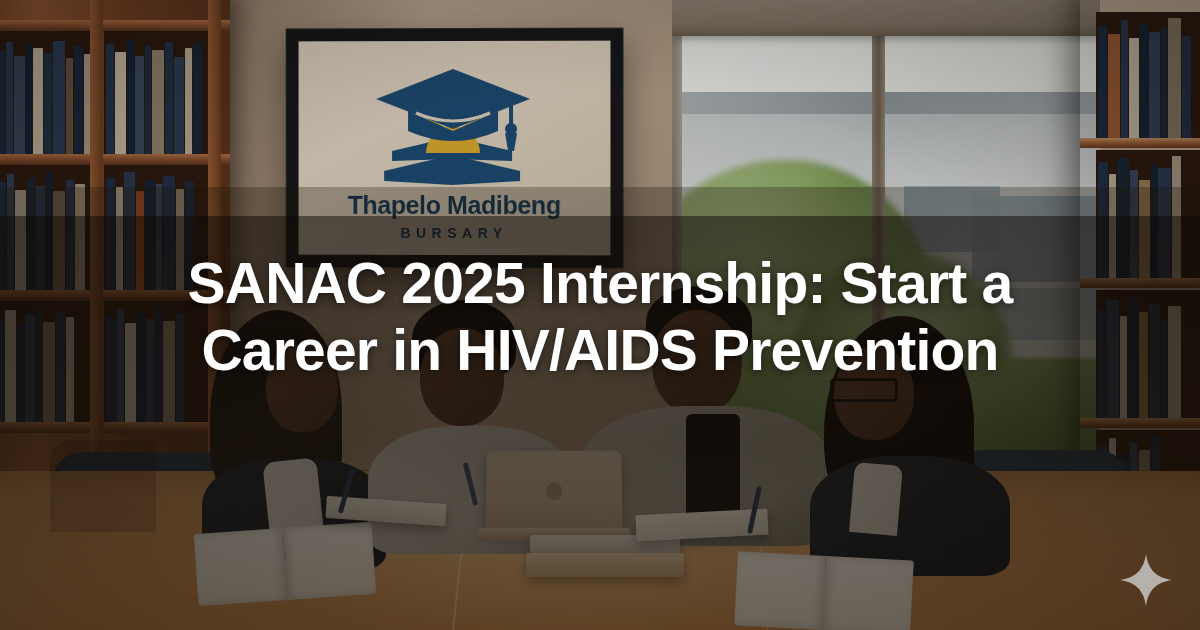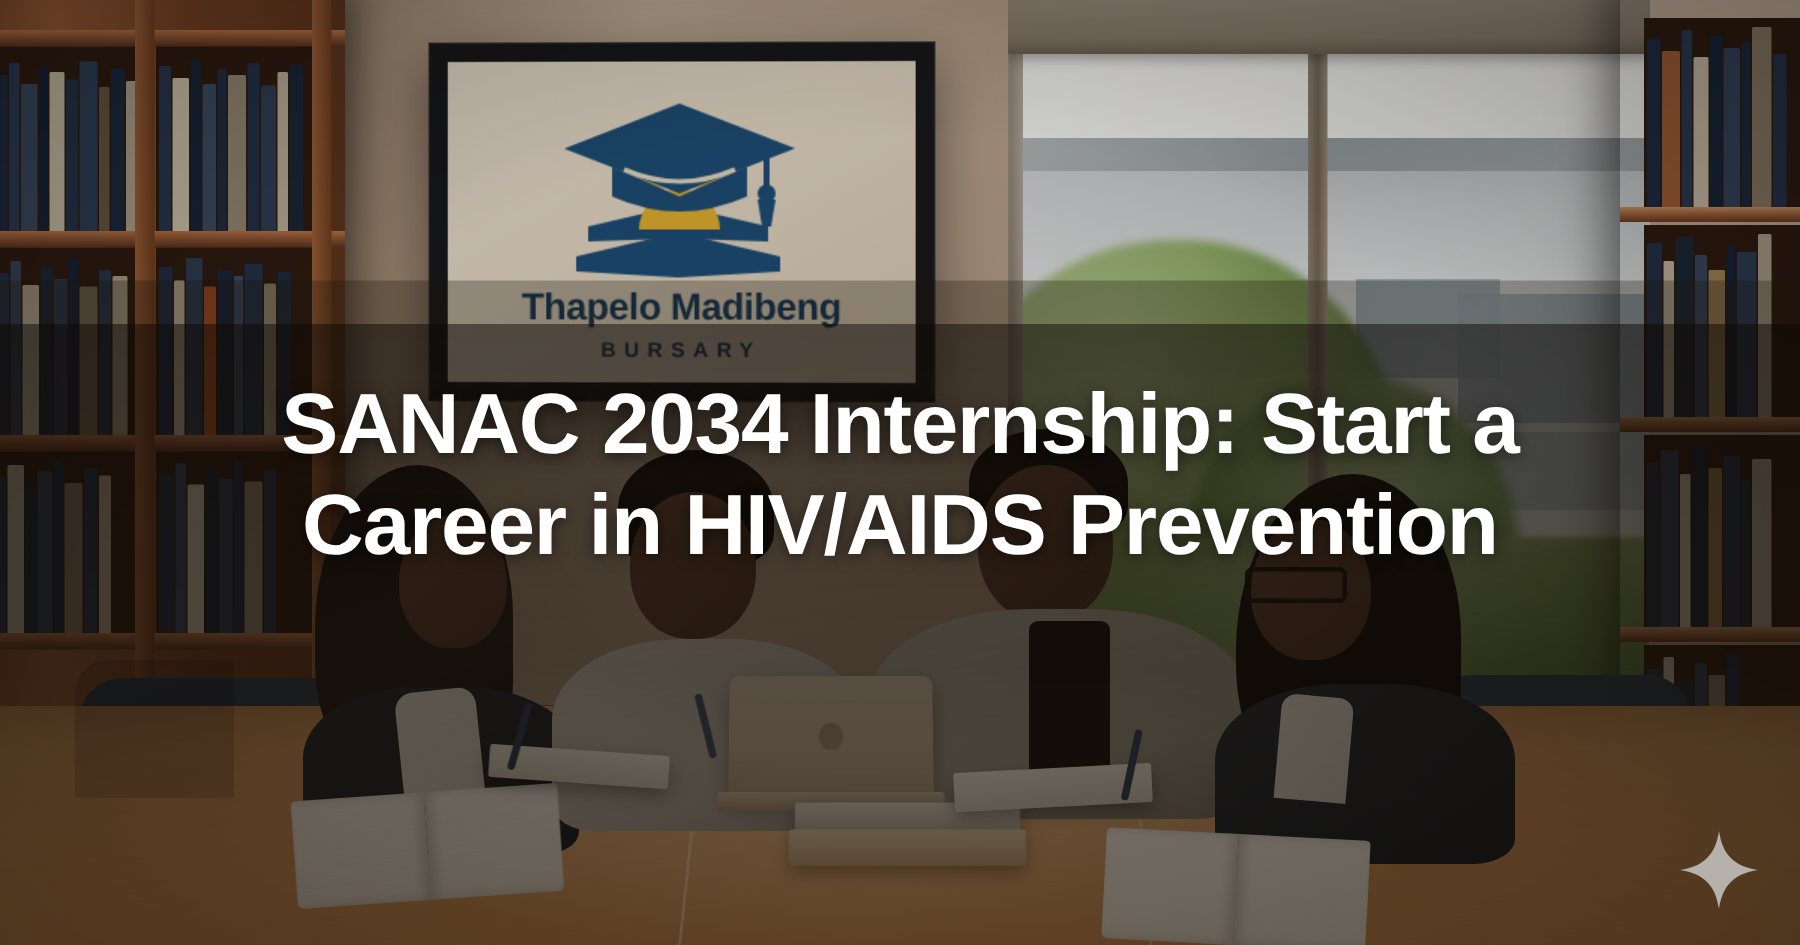--- a/index.html
+++ b/index.html
@@ -478,15 +478,15 @@
   <div class="ov-b"></div>
   <div class="ov-c"></div>
   <div class="corner-card"></div>
 
   <div class="sparkle">
     <svg width="56" height="56" viewBox="0 0 56 56" aria-hidden="true">
       <path d="M28 2 C30.5 18 38 25.5 54 28 C38 30.5 30.5 38 28 54 C25.5 38 18 30.5 2 28 C18 25.5 25.5 18 28 2 Z" fill="#E9EDF2" opacity="0.85"></path>
     </svg>
   </div>
 
-  <div class="headline">SANAC 2034 Internship: Start a Career in HIV/AIDS Prevention</div>
+  <div class="headline">SANAC 2025 Internship: Start a Career in HIV/AIDS Prevention</div>
 
 </div>
 
 </body></html>

